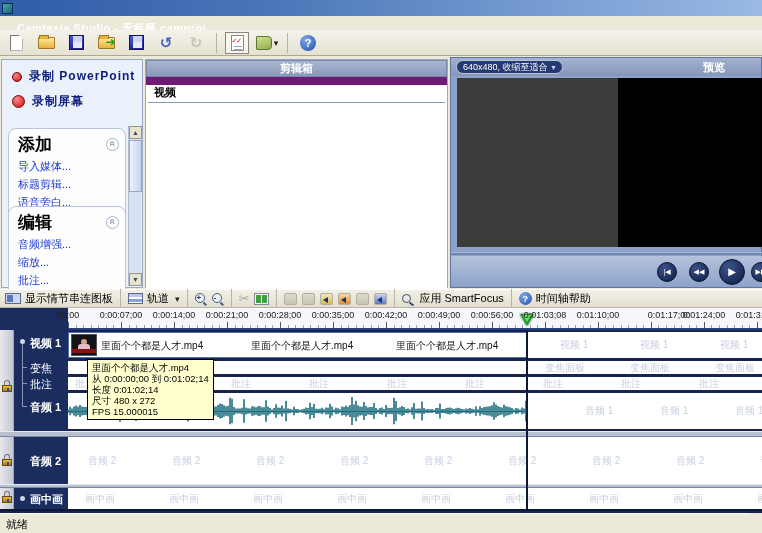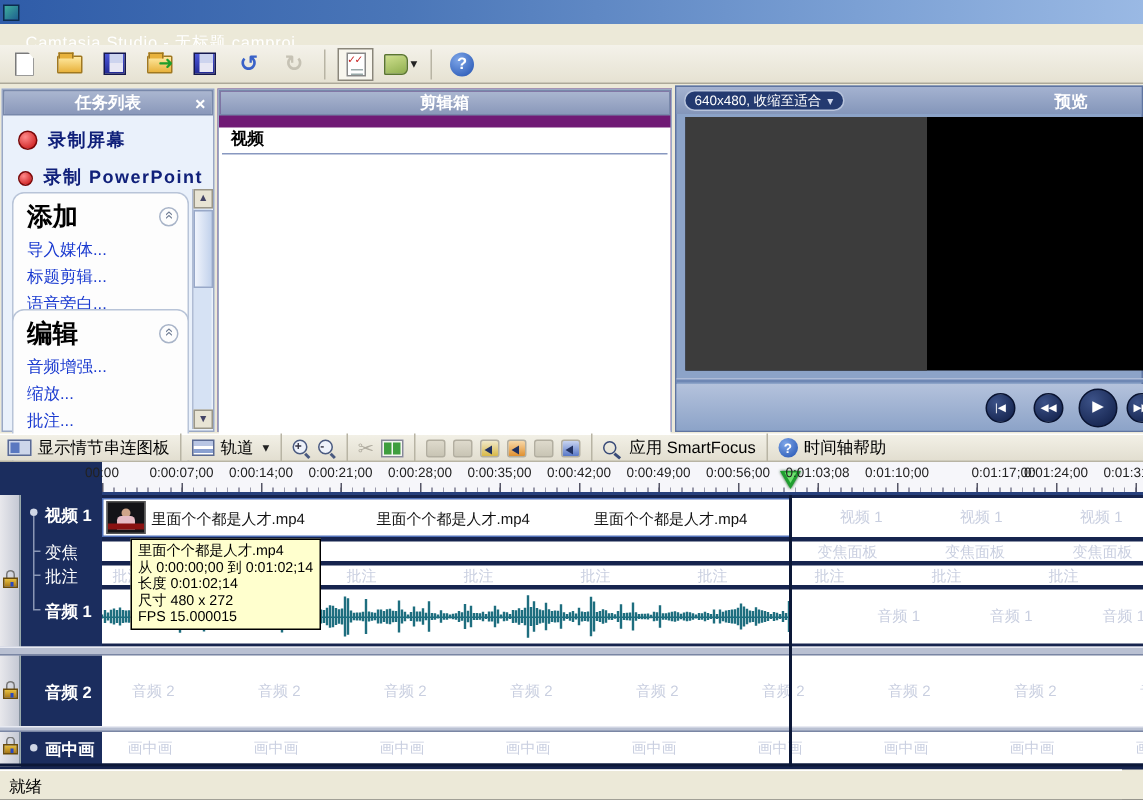--- a/index.html
+++ b/index.html
@@ -7,21 +7,21 @@
   body { font-family:"Liberation Sans","DejaVu Sans",sans-serif; }
   #app { position:relative; width:762px; height:533px; background:#ece9d8; overflow:hidden;
          font-size:11px; color:#000; }
 
   
   .titlebar { position:absolute; left:0; top:0; width:762px; height:16px;
     background:linear-gradient(90deg,#2f5ca8 0%,#4a76b8 35%,#7ba0d4 75%,#9ab9e4 100%);
     display:flex; align-items:center; padding-left:2px; }
   .app-icon { width:11px; height:11px; margin-right:4px;
     background:linear-gradient(135deg,#3fae9c,#1d5f8f); border:1px solid #0c2c4e; }
-  .titlebar .title { color:#fff; font-weight:normal; font-size:11px; letter-spacing:.5px;margin-top:40px; }
+  .titlebar .title { color:#fff; font-weight:bold; font-size:11px; letter-spacing:.5px;margin-top:40px; }
 
   
   .menubar { position:absolute; left:0; top:16px; width:762px; height:13px;
     background:#ece9d8; display:flex; align-items:center; gap:0; border-bottom:1px solid #d8d4c4;}
   .menu-item { padding:0 9px; font-size:11px; cursor:default; }
 
   
   .toolbar { position:absolute; left:0; top:30px; width:762px; height:26px;
     background:linear-gradient(#f4f2ea,#e6e2d2); border-bottom:1px solid #aca899;
     display:flex; align-items:center; padding-left:4px; gap:6px; }
@@ -236,31 +236,27 @@
         <div class="ico-book"></div>
         <span class="caret-sm">▾</span>
       </div>
     <div class="tsep"></div>
     <div class="tbtn">
         <div class="ico-help">?</div>
       </div>
   </div>
 
   <div class="task-panel">
-    <div class="panel-header">
-      <span>任务列表</span>
-      <span class="close">×</span>
+    <div class="record-row">
+      <div class="rec-ball small"></div>
+      <div class="lbl">录制 PowerPoint</div>
     </div>
     <div class="record-row">
       <div class="rec-ball"></div>
       <div class="lbl">录制屏幕</div>
-    </div>
-    <div class="record-row">
-      <div class="rec-ball small"></div>
-      <div class="lbl">录制 PowerPoint</div>
     </div>
     <div id="task-sections">
         <div class="task-box" style="top: 68px; min-height: 74px;">
           <div class="box-title-row">
             <div class="box-title">添加</div>
             <div class="chev-circle">
               <span>«</span>
             </div>
           </div>
           <div class="task-link">导入媒体...</div>

